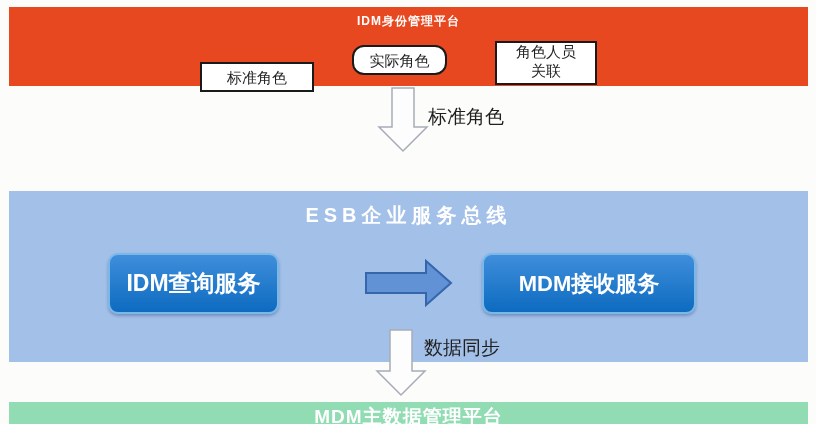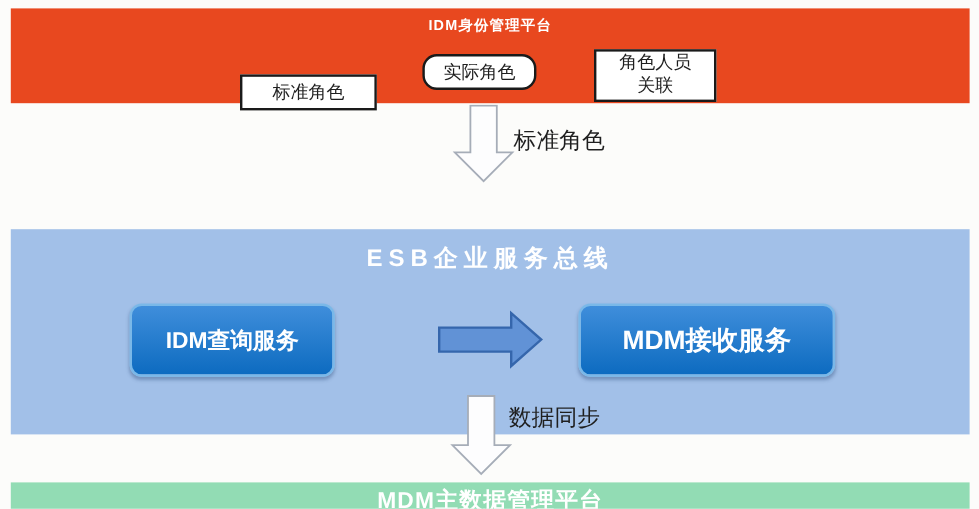--- a/index.html
+++ b/index.html
@@ -35,21 +35,21 @@
   .flow-label-2{left:424px;top:335px;}
 
   
   .esb-band{position:absolute;left:9px;top:155px;width:799px;height:171px;background:var(--esb-bg);margin-top:36px;}
   .esb-title{position:absolute;left:0;top:11px;width:100%;text-align:center;color:var(--text-light);
     font-size:20px;font-weight:bold;letter-spacing:5px;}
   .service-box{position:absolute;border-radius:10px;border:2px solid var(--service-box-border);
     background:linear-gradient(to bottom,var(--service-box-top),var(--service-box-bottom));
     color:var(--text-light);font-weight:bold;display:flex;align-items:center;justify-content:center;
     box-sizing:border-box;box-shadow:0 2px 3px rgba(30,60,110,0.35);}
-  .service-1{left:99px;top:62px;width:171px;height:61px;font-size:19px;}
+  .service-1{left:99px;top:62px;width:171px;height:61px;font-size:23px;}
   .service-2{left:473px;top:62px;width:214px;height:61px;font-size:22px;}
   .right-arrow{position:absolute;left:355px;top:67px;}
   .right-arrow polygon{fill:var(--flow-arrow-fill);stroke:var(--flow-arrow-border);stroke-width:2;}
 
   
   .mdm-banner{position:absolute;left:9px;top:402px;width:799px;height:30px;background:var(--mdm-banner);overflow:hidden;}
   .mdm-title{position:absolute;left:0;top:2px;width:100%;text-align:center;color:var(--text-light);
     font-size:19px;font-weight:bold;letter-spacing:1px;}
 </style>
 </head>

